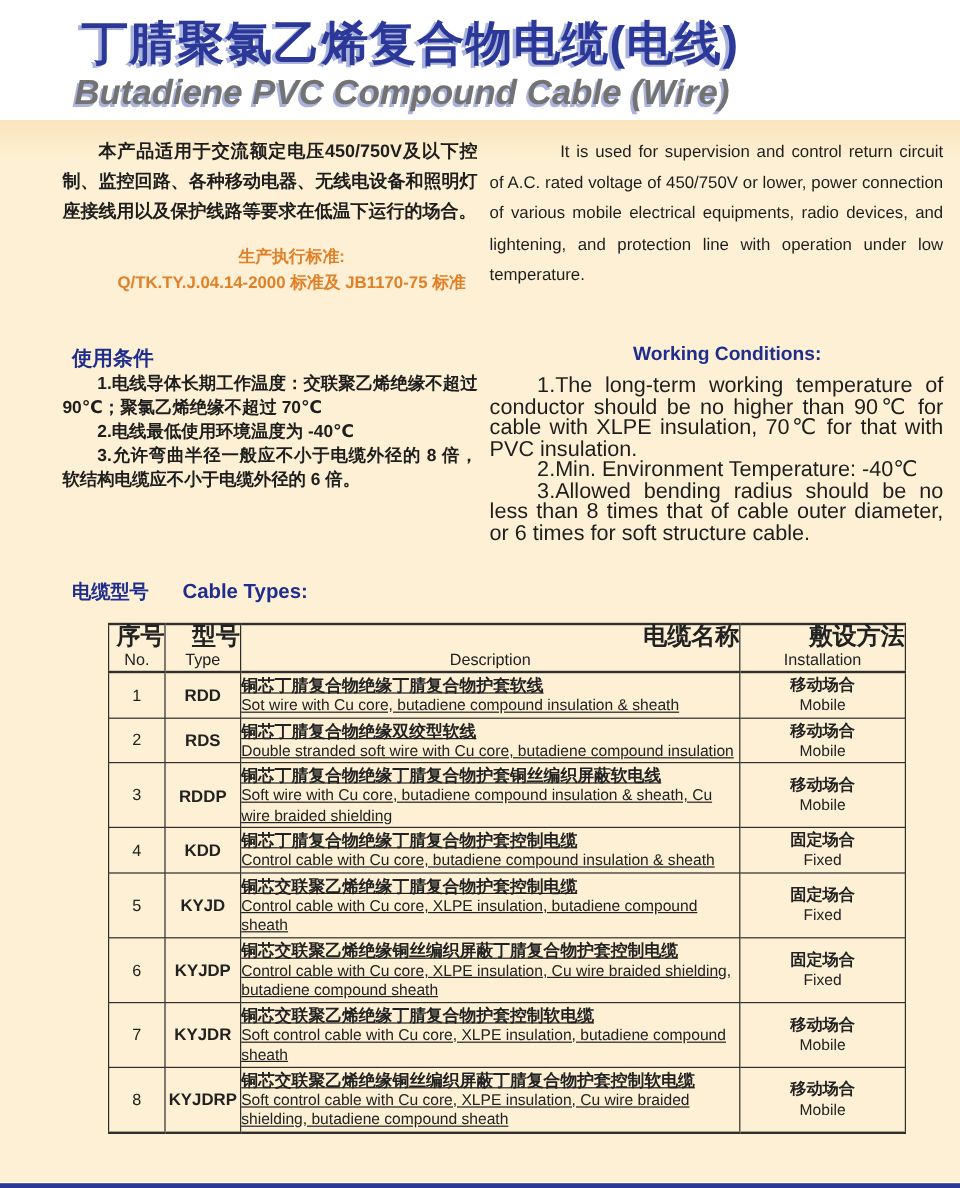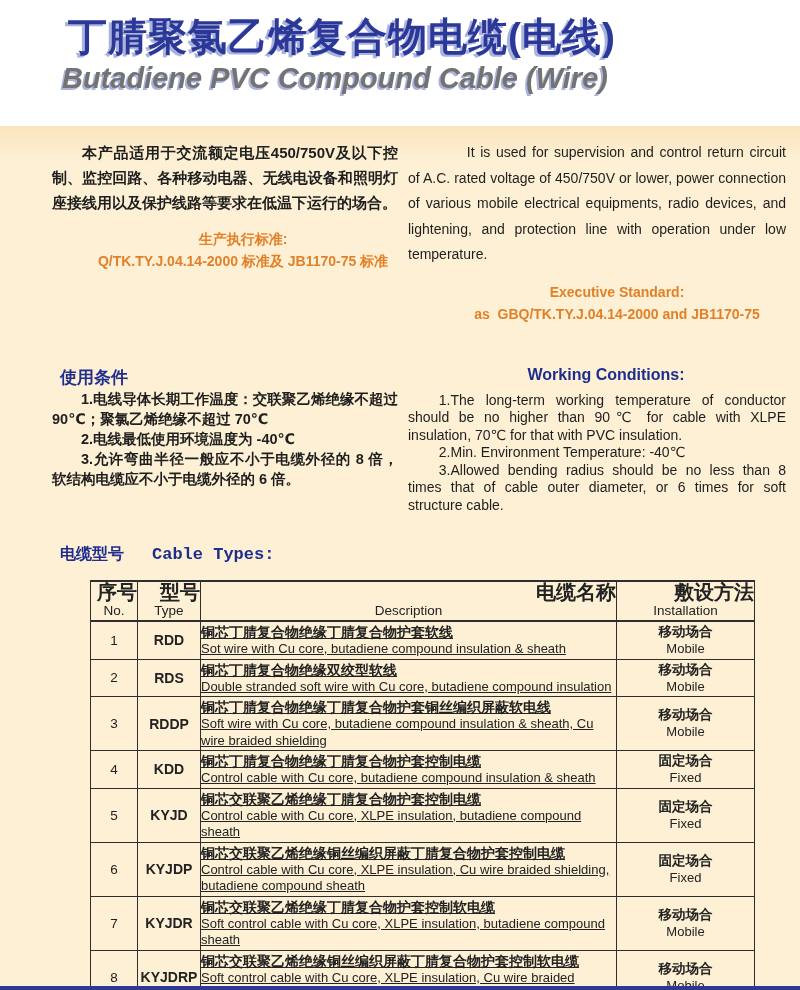--- a/index.html
+++ b/index.html
@@ -3,21 +3,21 @@
 <meta charset="utf-8">
 <style>
   html,body{margin:0;padding:0;}
   body{
     width:800px;height:990px;position:relative;overflow:hidden;
     background:#ffffff;
     font-family:"Liberation Sans","DejaVu Sans",sans-serif;
     color:#1e1e1e;
   }
   
-  .header{height:126px;background:#ffffff;}
+  .header{height:100px;background:#ffffff;}
   .title-zh{
     padding:14px 0 0 68px;
     font-size:39px;font-weight:bold;letter-spacing:1px;
     color:#2c3897;text-shadow:-3px 2px 0 #a9b3de;
     line-height:46px;white-space:nowrap;
   }
   .title-en{
     padding:0 0 0 62px;
     font-size:29px;font-weight:bold;font-style:italic;
     color:#737373;text-shadow:-2px 2px 0 #a9b3de;
@@ -58,26 +58,26 @@
   .cond-head-en{
     font-size:16px;font-weight:bold;color:#1e2d8e;margin:0 0 0 18px;text-align:center;
   }
   .cond-list-zh{margin-top:0;}
   .cond-list-zh p{
     margin:0;font-size:14.5px;font-weight:bold;line-height:20px;
     text-indent:2em;text-align:justify;
   }
   .cond-list-en{margin-top:8px;}
   .cond-list-en p{
-    margin:0;font-size:14px;line-height:17.5px;
+    margin:0;font-size:18px;line-height:17.5px;
     text-indent:2.2em;text-align:justify;
   }
 
   
-  .cable-head{margin-top:30px;display:flex;align-items:baseline;font-family:Liberation Mono, monospace;}
+  .cable-head{margin-top:30px;display:flex;align-items:baseline;}
   .cable-head-zh{font-size:16px;font-weight:bold;color:#1e2d8e;margin-left:8px;}
   .cable-head-en{font-size:17px;font-weight:bold;color:#1e2d8e;margin-left:28px;}
 
   
   table.cable{
     border-collapse:collapse;margin:15px 0 0 38px;width:664px;
     table-layout:fixed;color:#222;
   }
   table.cable col.c-no{width:47px;}
   table.cable col.c-type{width:63px;}
@@ -116,24 +116,20 @@
   <div class="cols">
     <div class="col-left">
       <p class="para-zh">本产品适用于交流额定电压450/750V及以下控制、监控回路、各种移动电器、无线电设备和照明灯座接线用以及保护线路等要求在低温下运行的场合。</p>
       <div class="standard standard-left">
         <div class="lbl">生产执行标准:</div>
         <div class="val">Q/TK.TY.J.04.14-2000 标准及 JB1170-75 标准</div>
       </div>
     </div>
     <div class="col-right">
       <p class="para-en">It is used for supervision and control return circuit of A.C. rated voltage of 450/750V or lower, power connection of various mobile electrical equipments, radio devices, and lightening, and protection line with operation under low temperature.</p>
-      <div class="standard standard-right">
-        <div class="lbl">Executive Standard:</div>
-        <div class="val">as  GBQ/TK.TY.J.04.14-2000 and JB1170-75</div>
-      </div>
     </div>
   </div>
 
   <div class="cols conditions">
     <div class="col-left">
       <div class="cond-head-zh">使用条件</div>
       <div class="cond-list-zh">
         <p>1.电线导体长期工作温度：交联聚乙烯绝缘不超过 90℃；聚氯乙烯绝缘不超过 70℃</p>
         <p>2.电线最低使用环境温度为 -40℃</p>
         <p>3.允许弯曲半径一般应不小于电缆外径的 8 倍，软结构电缆应不小于电缆外径的 6 倍。</p>

